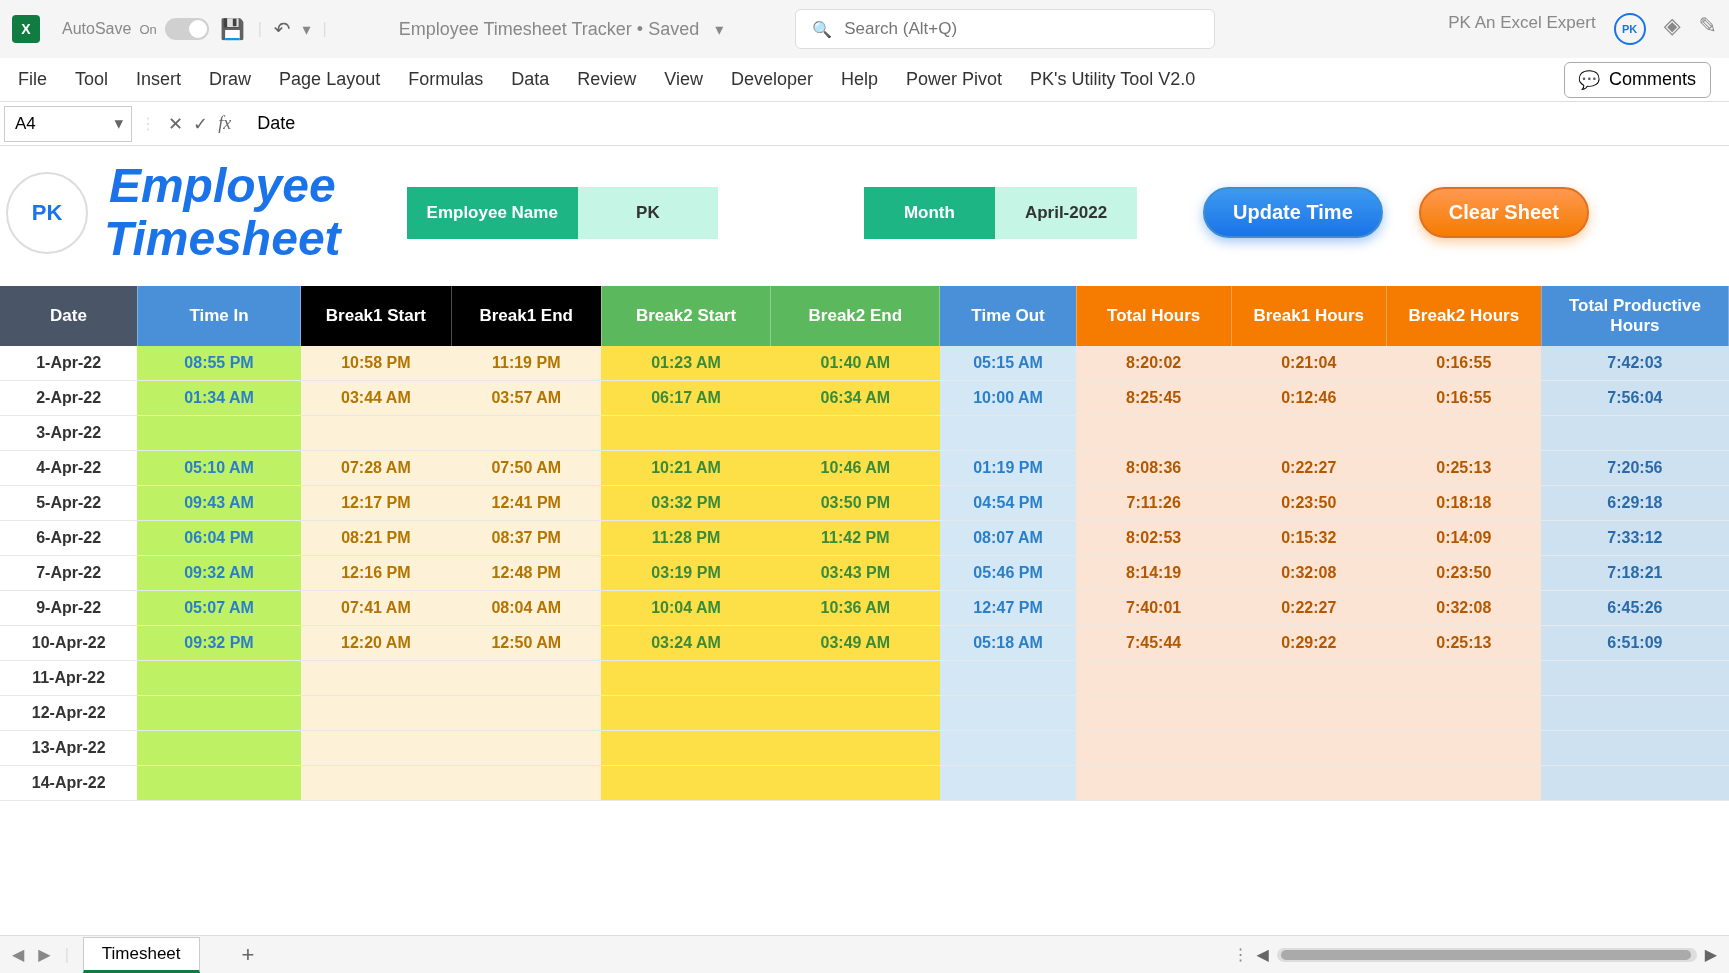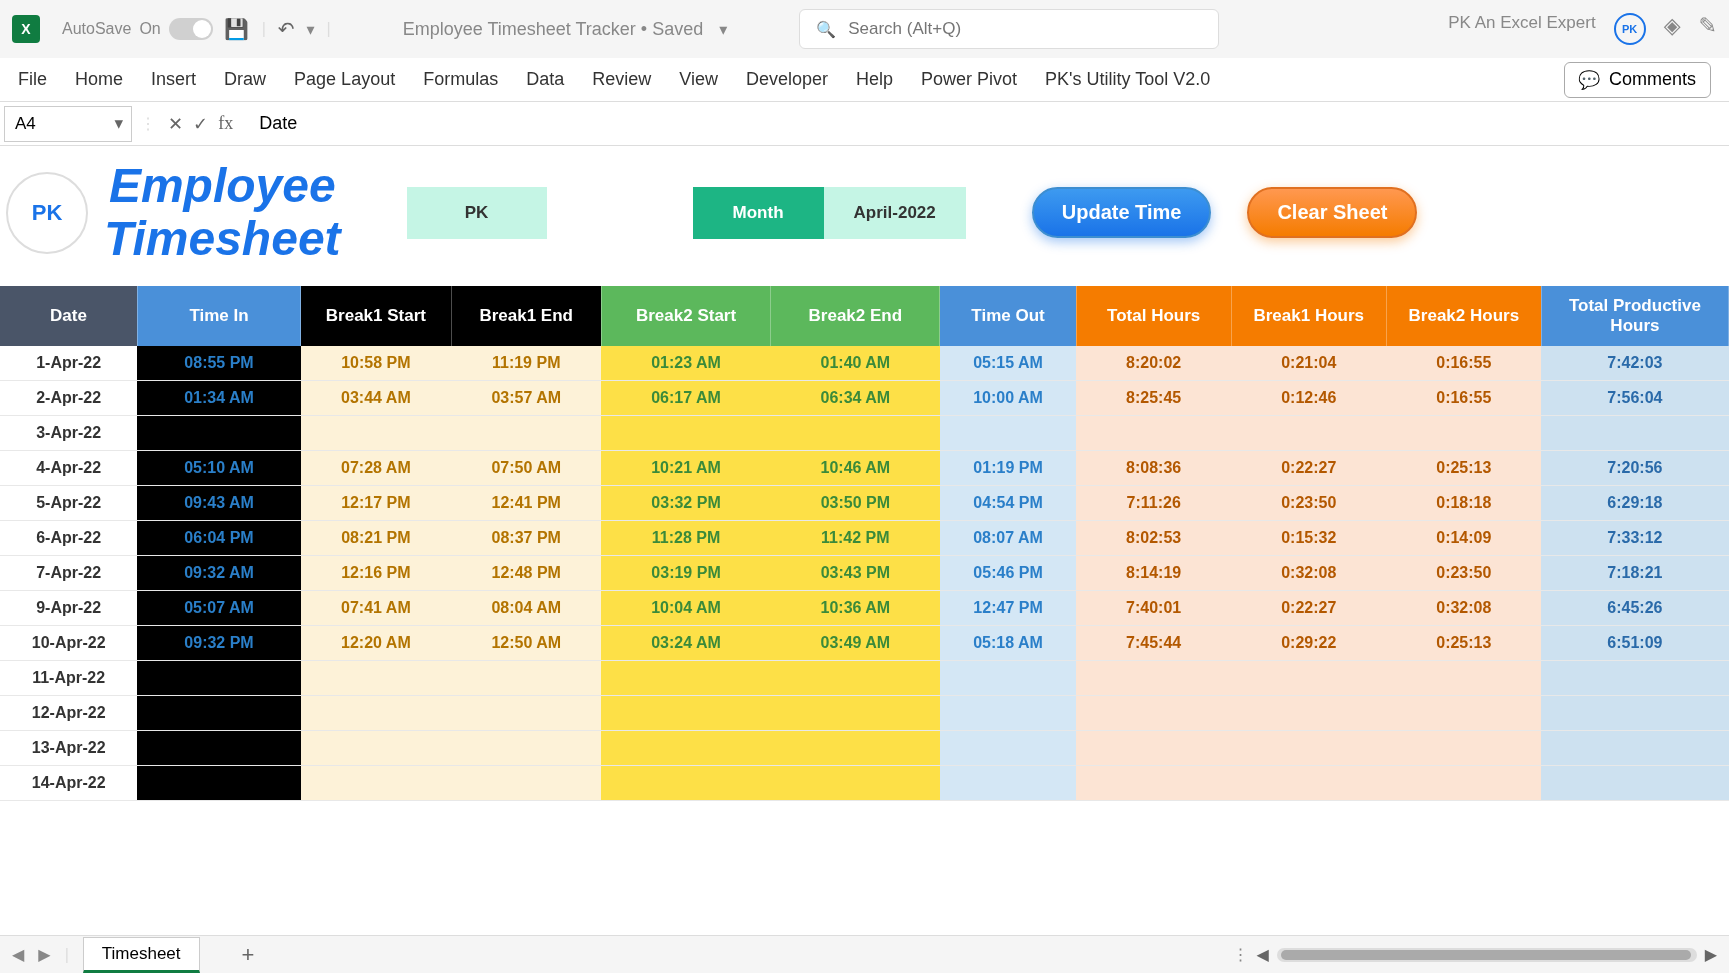--- a/index.html
+++ b/index.html
@@ -21,21 +21,21 @@
 
 .ribbon { height: 44px; display: flex; align-items: center; padding: 0 18px; gap: 28px; border-bottom: 1px solid #ddd; font-size: 18px; }
 .ribbon-tab { color: #333; cursor: pointer; }
 .comments-btn { margin-left: auto; border: 1px solid #aaa; border-radius: 6px; padding: 6px 14px; display: flex; align-items: center; gap: 8px; font-size: 18px; }
 
 
 .formula-row { height: 44px; display: flex; align-items: center; border-bottom: 1px solid #ddd; text-align: right; }
 .name-box { width: 128px; height: 36px; border: 1px solid #ccc; margin-left: 4px; display: flex; align-items: center; padding: 0 10px; font-size: 17px; position: relative; }
 .name-box::after { content: '▾'; position: absolute; right: 8px; color: #666; }
 .fx-area { display: flex; align-items: center; gap: 10px; margin-left: 12px; font-size: 18px; color: #666; }
-.fx-label { font-family: 'Times New Roman', serif; }
+.fx-label { font-style: italic; font-family: 'Times New Roman', serif; }
 .formula-input { margin-left: 12px; font-size: 18px; padding: 0 14px; }
 
 
 .sheet-header { display: flex; align-items: center; padding: 14px 0 20px 4px; gap: 16px; }
 .logo-circle { width: 82px; height: 82px; border: 2px solid #ddd; border-radius: 50%; display: flex; align-items: center; justify-content: center; font-weight: bold; color: #1a73e8; font-size: 22px; margin-left: 2px; }
 .title-text { color: #1a73e8; font-size: 48px; font-weight: bold; font-style: italic; line-height: 1.1; font-family: 'Arial Black', Arial; text-align: center; }
 .label-cell { background: #1db584; color: #fff; font-weight: bold; padding: 16px 20px; font-size: 17px; }
 .value-cell { background: #c5f5e5; color: #333; font-weight: bold; padding: 16px 30px; font-size: 17px; text-align: center; min-width: 140px; }
 .btn-blue { background: linear-gradient(#3d9af0, #1a73e8); color: #fff; font-weight: bold; font-size: 20px; padding: 12px 28px; border-radius: 28px; border: 2px solid #3d8ed0; box-shadow: 0 4px 12px rgba(26,115,232,0.4); cursor: pointer; }
 .btn-orange { background: linear-gradient(#ff9850, #f57c00); color: #fff; font-weight: bold; font-size: 20px; padding: 12px 28px; border-radius: 28px; border: 2px solid #e07020; box-shadow: 0 4px 12px rgba(245,124,0,0.4); cursor: pointer; }
@@ -45,21 +45,21 @@
 .ts-table th { color: #fff; font-weight: bold; font-size: 17px; padding: 10px 4px; text-align: center; height: 56px; border-right: 1px solid rgba(255,255,255,0.3); }
 .ts-table td { text-align: center; font-size: 16px; font-weight: bold; padding: 8px 4px; height: 34px; border-bottom: 1px solid #e8e8e8; }
 .th-date { background: #4a5568; width: 116px; }
 .th-timein { background: #4a90d9; width: 138px; }
 .th-b1s, .th-b1e { background: #000000; width: 127px; }
 .th-b2s, .th-b2e { background: #5cb85c; width: 143px; }
 .th-timeout { background: #4a90d9; width: 115px; }
 .th-tot, .th-bh1, .th-bh2 { background: #f57c00; width: 131px; }
 .th-prod { background: #4a90d9; width: 158px; }
 .td-date { color: #333; background: #fff; }
-.td-timein { color: #2a7fc9; background: #000000; }
+.td-timein { color: #2a7fc9; background: #bef264; }
 .td-b1 { color: #b37400; background: #fdf2d8; }
 .td-b2 { color: #3a8a3a; background: #fde047; }
 .td-timeout { color: #2a7fc9; background: #d4e7f5; }
 .td-tot { color: #b35800; background: #fce4d4; }
 .td-prod { color: #2a6aa9; background: #cde1f0; }
 
 
 .sheet-tabs { position: absolute; bottom: 0; left: 0; right: 0; height: 38px; background: #f5f5f5; border-top: 1px solid #ddd; display: flex; align-items: center; padding: 0 12px; gap: 14px; }
 .nav-arrow { color: #888; font-size: 16px; cursor: pointer; }
 .tab-active { background: #fff; padding: 6px 18px; border: 1px solid #ccc; border-bottom: 3px solid #107c41; font-size: 17px; font-weight: 500; }
@@ -68,21 +68,21 @@
 .scrollbar-h { width: 420px; height: 14px; background: #ddd; border-radius: 7px; position: relative; }
 .scrollbar-h::after { content: ''; position: absolute; left: 4px; top: 2px; width: 410px; height: 10px; background: #aaa; border-radius: 5px; }
 </style>
 </head>
 <body>
 
 <div class="titlebar">
   <div class="excel-icon">X</div>
   <div class="autosave">
     <span>AutoSave</span>
-    <span style="font-size:16px;text-align:center;">On</span>
+    <span style="font-size:13px;text-align:center;">On</span>
     <div class="toggle"></div>
   </div>
   <span class="save-icon">💾</span>
   <span style="color:#ddd;">|</span>
   <span class="undo-icon">↶</span>
   <span style="color:#888;">▾</span>
   <span style="color:#ddd;">|</span>
   <span class="doc-title">Employee Timesheet Tracker • Saved</span>
   <span style="color:#888;margin-left:4px;">▾</span>
   <div class="search-box">
@@ -92,21 +92,21 @@
   <div class="right-area">
     <span>PK An Excel Expert</span>
     <div class="user-badge">PK</div>
     <span style="font-size:22px;">◈</span>
     <span style="font-size:22px;">✎</span>
   </div>
 </div>
 
 <div class="ribbon">
   <span class="ribbon-tab">File</span>
-  <span class="ribbon-tab">Home</span>
+  <span class="ribbon-tab">Tool</span>
   <span class="ribbon-tab">Insert</span>
   <span class="ribbon-tab">Draw</span>
   <span class="ribbon-tab">Page Layout</span>
   <span class="ribbon-tab">Formulas</span>
   <span class="ribbon-tab">Data</span>
   <span class="ribbon-tab">Review</span>
   <span class="ribbon-tab">View</span>
   <span class="ribbon-tab">Developer</span>
   <span class="ribbon-tab">Help</span>
   <span class="ribbon-tab">Power Pivot</span>
@@ -132,20 +132,21 @@
   </div>
 </div>
 
 <div class="sheet-header">
   <div class="logo-circle">PK</div>
   <div class="title-text">
     <div>Employee</div>
     <div>Timesheet</div>
   </div>
   <div style="display:flex;margin-left:50px;">
+    <div class="label-cell">Employee Name</div>
     <div class="value-cell">PK</div>
   </div>
   <div style="display:flex;margin-left:130px;">
     <div class="label-cell" style="padding:16px 40px;">Month</div>
     <div class="value-cell">April-2022</div>
   </div>
   <button class="btn-blue" style="margin-left:50px;">Update Time</button>
   <button class="btn-orange" style="margin-left:20px;">Clear Sheet</button>
 </div>
 

